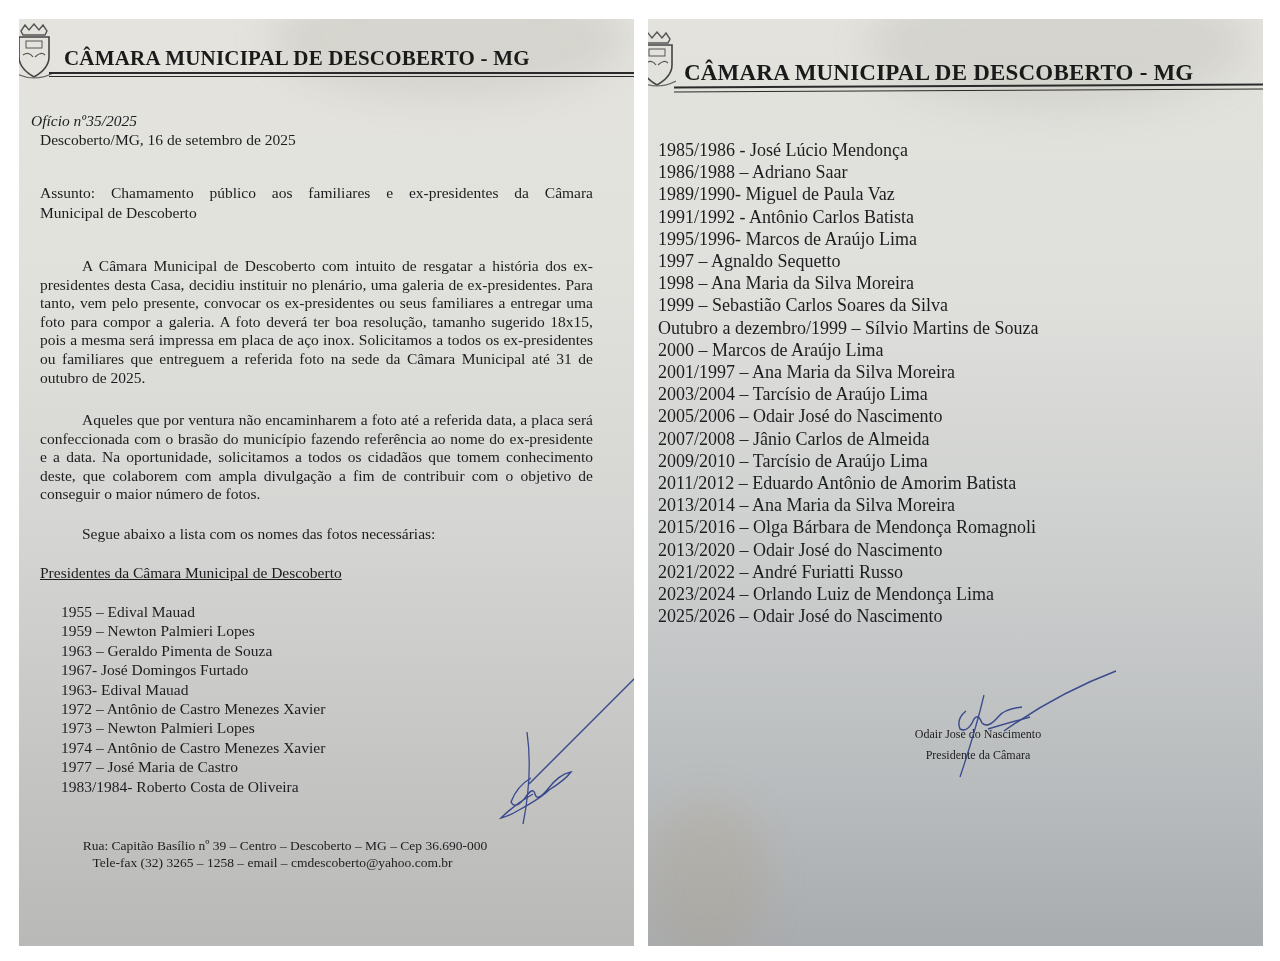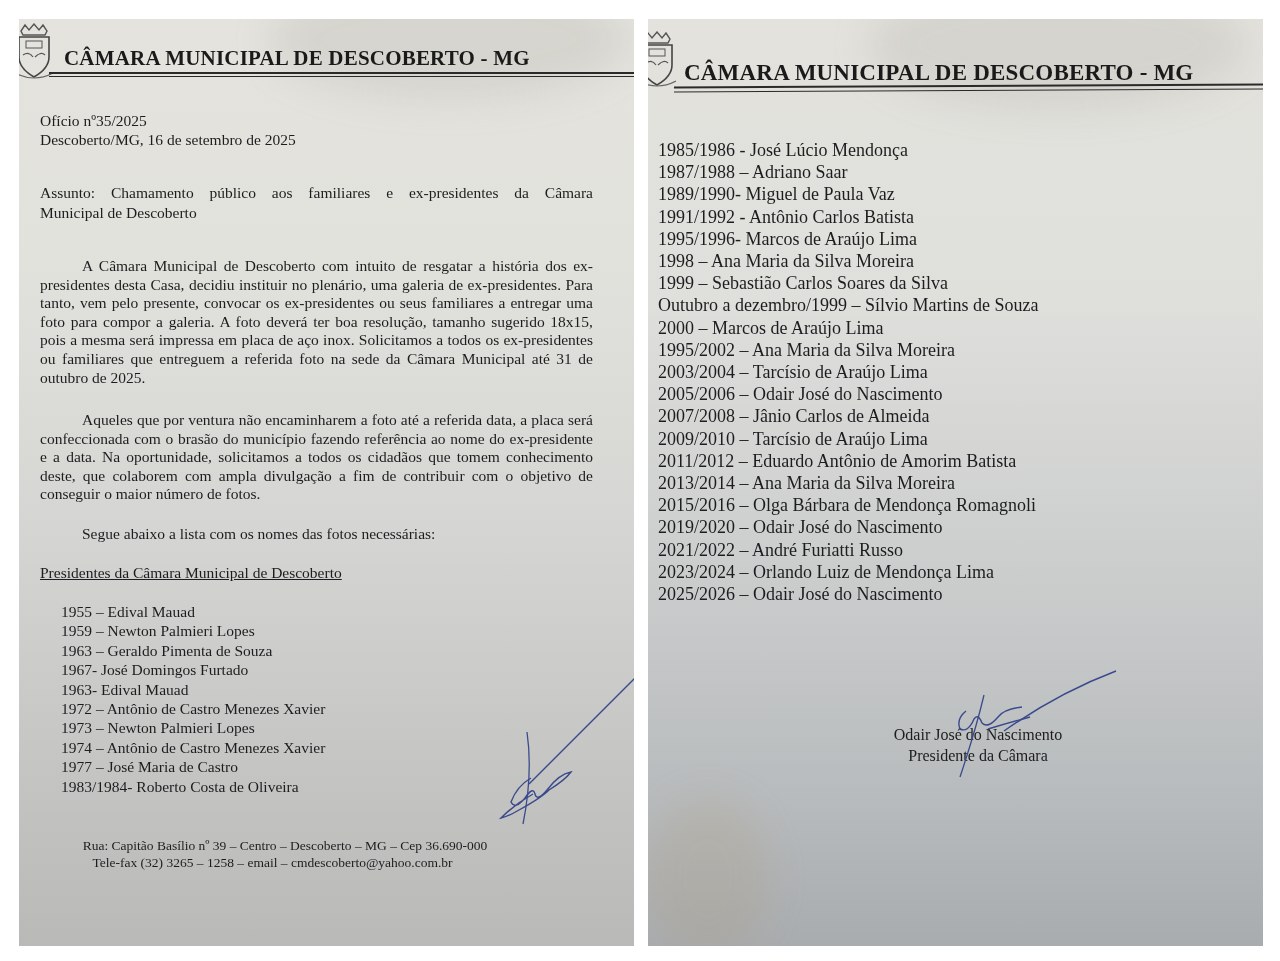--- a/index.html
+++ b/index.html
@@ -29,40 +29,40 @@
   }
   .rule { position: absolute; height: 2px; background: #2a2a2a; }
   .rule.thin { height: 1px; }
   .text { position: absolute; font-size: 15.5px; line-height: 19.5px; white-space: nowrap; }
   .para { position: absolute; font-size: 15.5px; line-height: 18.6px; text-align: justify; text-align-last: left; }
   .underline { text-decoration: underline; }
   .list-left .item { font-size: 15.5px; line-height: 19.4px; white-space: nowrap; }
   .list-right .item { font-size: 18px; line-height: 22.2px; white-space: nowrap; }
   .footer { position: absolute; font-size: 13.5px; line-height: 17px; text-align: center; white-space: nowrap; }
   .signature { position: absolute; }
-  .sign-block { position: absolute; text-align: center; font-size: 16px; line-height: 21px; white-space: nowrap; }
+  .sign-block { position: absolute; text-align: center; font-size: 12px; line-height: 21px; white-space: nowrap; }
 </style>
 </head>
 <body>
 
 <div class="page page-left">
   <div class="shadow-blob" style="left:250px; top:-40px; width:360px; height:120px;"></div>
 
   <svg class="crest" style="left:-4px; top:4px;" viewBox="0 0 38 60">
     <path d="M6 8 L10 2 L14 7 L19 1 L24 7 L28 2 L32 8 L30 12 L8 12 Z" fill="none" stroke="#555" stroke-width="1.4"></path>
     <path d="M4 14 H34 V34 C34 44 26 50 19 54 C12 50 4 44 4 34 Z" fill="none" stroke="#444" stroke-width="1.6"></path>
     <rect x="11" y="18" width="16" height="7" fill="none" stroke="#555" stroke-width="1"></rect>
     <path d="M8 32 Q14 28 18 34 M20 34 Q26 28 30 32" fill="none" stroke="#555" stroke-width="1.2"></path>
     <path d="M0 50 Q19 60 38 50" fill="none" stroke="#666" stroke-width="1.2"></path>
   </svg>
   <div class="letterhead-title" style="left:45px; top:27px;">CÂMARA MUNICIPAL DE DESCOBERTO - MG</div>
   <div class="rule" style="left:30px; top:53px; width:585px;"></div>
   <div class="rule thin" style="left:30px; top:57px; width:585px;"></div>
 
-  <div class="text" style="left:21px; top:92px;">Ofício nº35/2025</div>
+  <div class="text" style="left:12px; top:92px;font-style:italic;">Ofício nº35/2025</div>
   <div class="text" style="left:21px; top:111px;">Descoberto/MG, 16 de setembro de 2025</div>
 
   <div class="text" style="left:21px; top:164px; width:553px; text-align:justify; text-align-last:justify;">Assunto: Chamamento público aos familiares e ex-presidentes da Câmara</div>
   <div class="text" style="left:21px; top:184px;">Municipal de Descoberto</div>
 
   <div class="para" style="left:21px; top:238px; width:553px; text-indent:42px;">A Câmara Municipal de Descoberto com intuito de resgatar a história dos ex-presidentes desta Casa, decidiu instituir no plenário, uma galeria de ex-presidentes. Para tanto, vem pelo presente, convocar os ex-presidentes ou seus familiares a entregar uma foto para compor a galeria. A foto deverá ter boa resolução, tamanho sugerido 18x15,  pois a mesma será impressa em placa de aço inox. Solicitamos a todos os ex-presidentes ou familiares que entreguem a referida foto na sede da Câmara Municipal até 31 de outubro de 2025.</div>
   <div class="para" style="left:21px; top:392px; width:553px; text-indent:42px;">Aqueles que por ventura não encaminharem a foto até a referida data, a placa será confeccionada com o brasão do município fazendo referência ao nome do ex-presidente e a data. Na oportunidade, solicitamos a todos os cidadãos que tomem conhecimento deste,  que colaborem com ampla divulgação a fim de contribuir com o objetivo de conseguir o maior número de fotos.</div>
 
   <div class="text" style="left:63px; top:505px;">Segue abaixo a lista com os nomes das fotos necessárias:</div>
   <div class="text underline" style="left:21px; top:544px;">Presidentes da Câmara Municipal de Descoberto</div>
@@ -100,37 +100,38 @@
     <rect x="11" y="18" width="16" height="7" fill="none" stroke="#555" stroke-width="1"></rect>
     <path d="M8 32 Q14 28 18 34 M20 34 Q26 28 30 32" fill="none" stroke="#555" stroke-width="1.2"></path>
     <path d="M0 50 Q19 60 38 50" fill="none" stroke="#666" stroke-width="1.2"></path>
   </svg>
   <div class="letterhead-title" style="left:36px; top:41px; font-size:23px;">CÂMARA MUNICIPAL DE DESCOBERTO - MG</div>
   <div class="rule" style="left:26px; top:66px; width:589px; transform:rotate(-0.3deg);"></div>
   <div class="rule thin" style="left:26px; top:71px; width:589px; transform:rotate(-0.3deg);"></div>
 
   <div class="list-right" style="position:absolute; left:10px; top:120px;">
     <div class="item">1985/1986 - José Lúcio Mendonça</div>
-    <div class="item">1987/1988 – Adriano Saar</div>
+    <div class="item">1986/1988 – Adriano Saar</div>
     <div class="item">1989/1990- Miguel de Paula Vaz</div>
     <div class="item">1991/1992 - Antônio Carlos Batista</div>
     <div class="item">1995/1996-  Marcos de Araújo Lima</div>
+    <div class="item">1997 – Agnaldo Sequetto</div>
     <div class="item">1998 – Ana Maria da Silva Moreira</div>
     <div class="item">1999 – Sebastião Carlos Soares da Silva</div>
     <div class="item">Outubro a dezembro/1999 – Sílvio Martins de Souza</div>
     <div class="item">2000 – Marcos de Araújo Lima</div>
-    <div class="item">1995/2002 – Ana Maria da Silva Moreira</div>
+    <div class="item">2001/1997 – Ana Maria da Silva Moreira</div>
     <div class="item">2003/2004 – Tarcísio de Araújo Lima</div>
     <div class="item">2005/2006 – Odair José do Nascimento</div>
     <div class="item">2007/2008 – Jânio Carlos de Almeida</div>
     <div class="item">2009/2010 – Tarcísio de Araújo Lima</div>
     <div class="item">2011/2012 – Eduardo Antônio de Amorim Batista</div>
     <div class="item">2013/2014 – Ana Maria da Silva Moreira</div>
     <div class="item">2015/2016 – Olga Bárbara de Mendonça Romagnoli</div>
-    <div class="item">2019/2020 – Odair José do Nascimento</div>
+    <div class="item">2013/2020 – Odair José do Nascimento</div>
     <div class="item">2021/2022 – André Furiatti Russo</div>
     <div class="item">2023/2024 – Orlando Luiz de Mendonça Lima</div>
     <div class="item">2025/2026 – Odair José do Nascimento</div>
   </div>
 
   <div class="sign-block" style="left:200px; width:260px; top:705px;">
     <div>Odair José do Nascimento</div>
     <div>Presidente da Câmara</div>
   </div>
   <svg class="signature" style="left:290px; top:650px;" width="180" height="110" viewBox="0 0 180 110">

